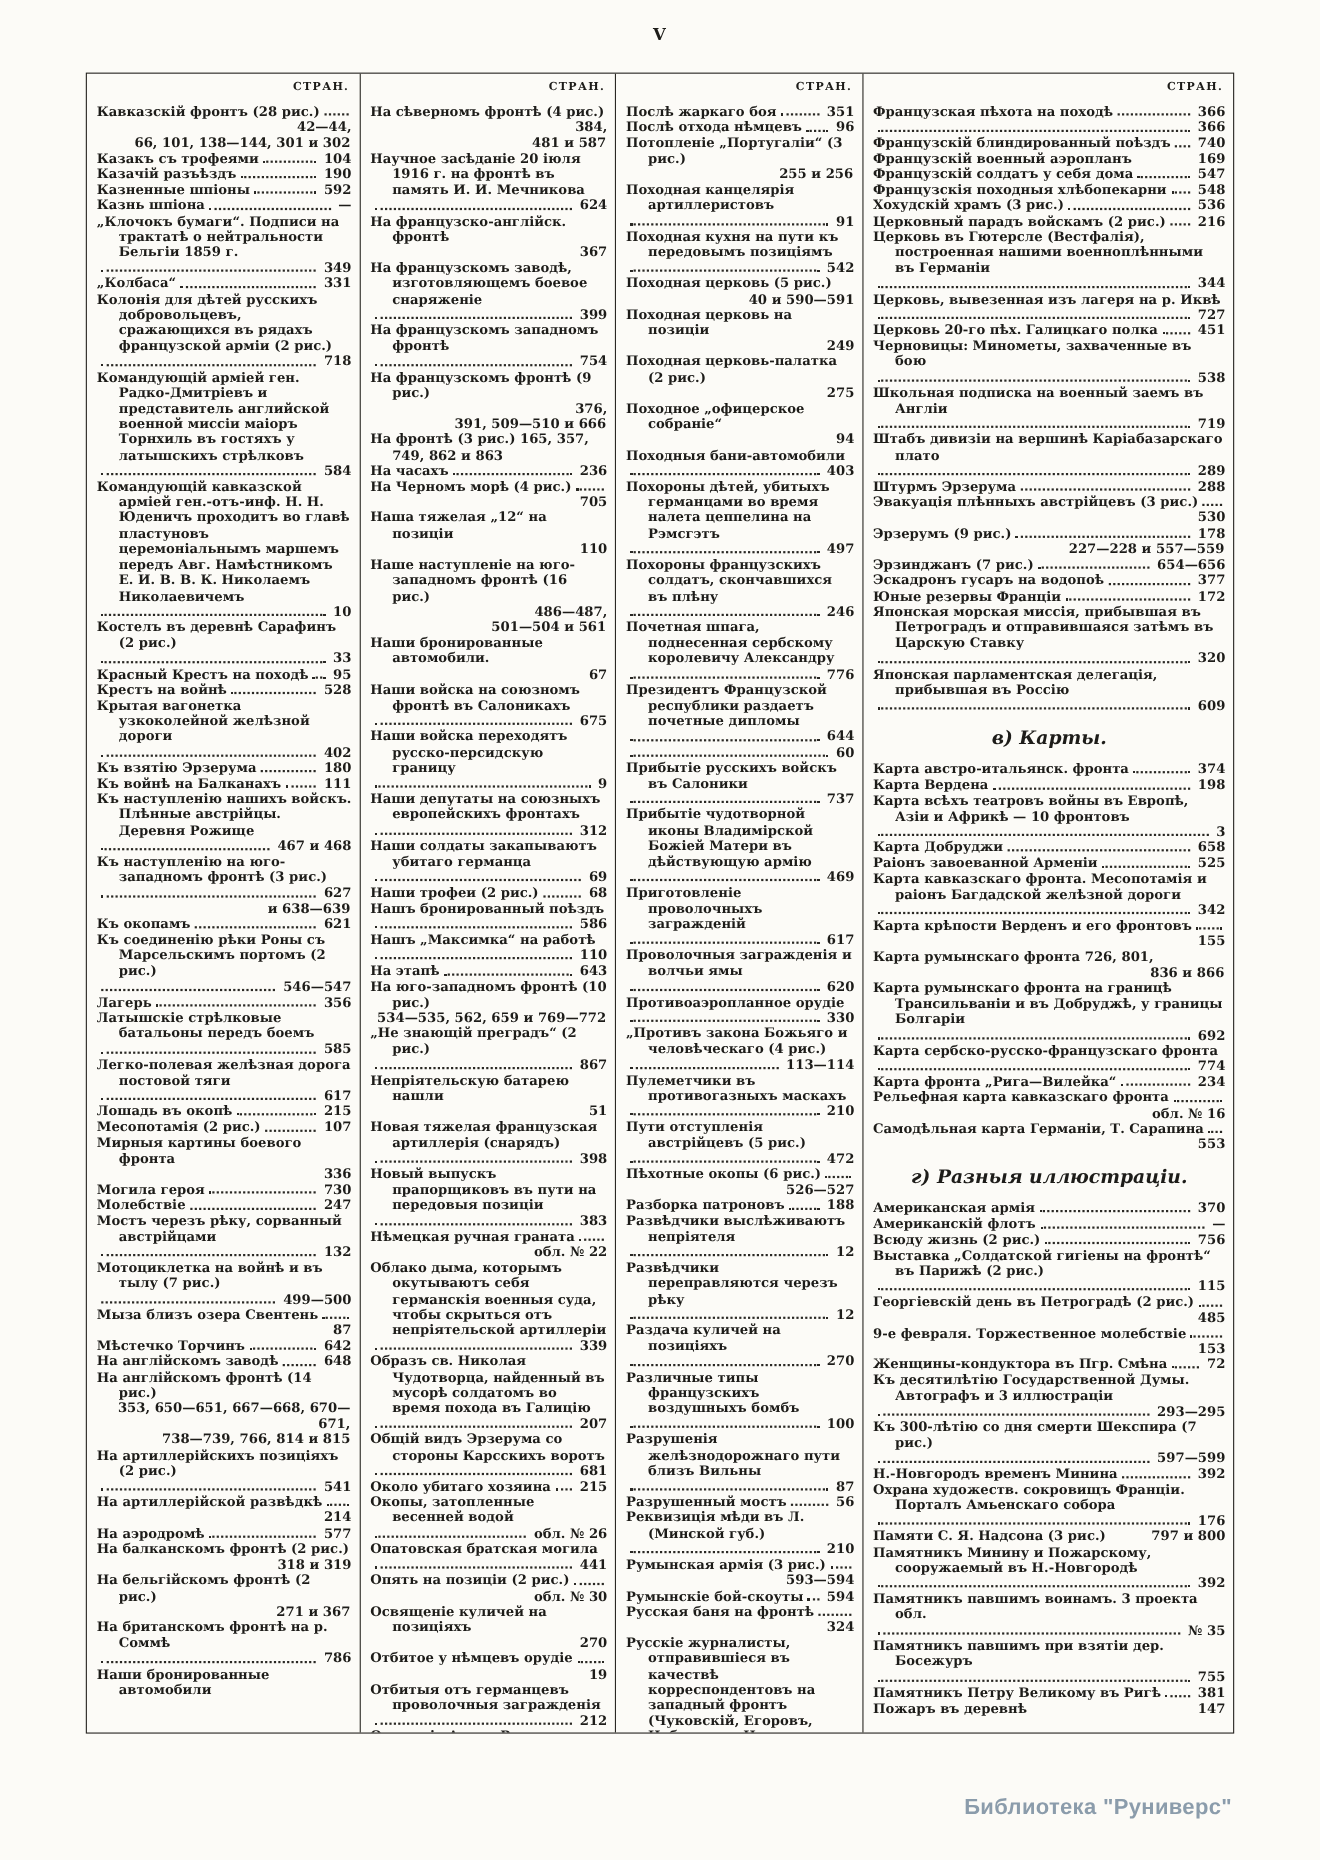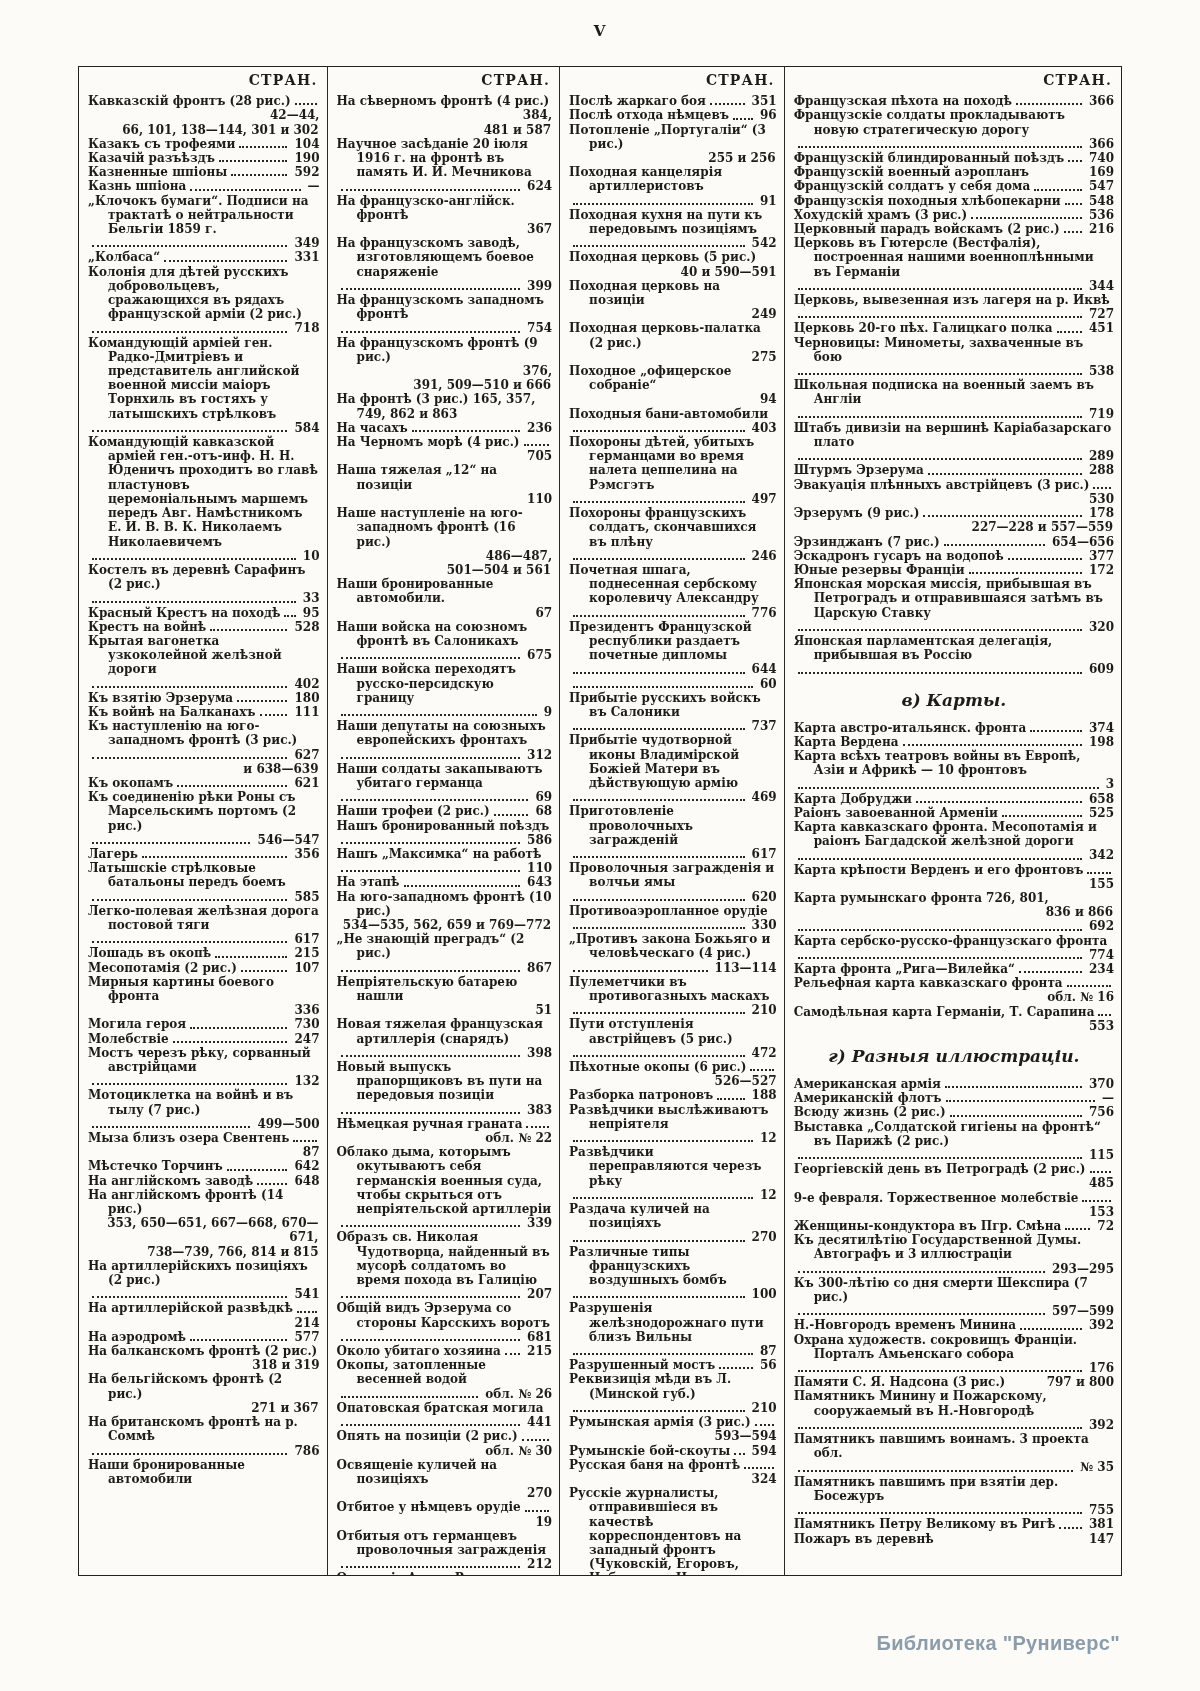--- a/index.html
+++ b/index.html
@@ -26,21 +26,21 @@
     padding:5px 7px 4px 9px;
     font-size:12px;line-height:14.2px;font-weight:bold;
     overflow:hidden;
   }
   .col+.col{border-left:1px solid #2a2824;}
   .col0{width:248px;}
   .col1{width:233px;}
   .col2{width:225px;}
   .col3{width:338px;}
   .col-head{
-    text-align:right;font-size:14px;letter-spacing:1.2px;
+    text-align:right;font-size:10px;letter-spacing:1.2px;
     margin:1px 2px 7px 0;font-weight:bold;
   }
   .entry{display:flex;flex-wrap:wrap;align-items:flex-end;}
   .et{flex:0 1 auto;padding-left:20px;text-indent:-20px;}
   .lead{
     flex:1 1 8px;min-width:8px;height:0;
     border-bottom:2px dotted #2a2824;
     margin:0 3px 3px 4px;align-self:flex-end;
   }
   .en{flex:0 0 auto;margin-left:auto;white-space:nowrap;padding-left:4px;}
@@ -139,20 +139,25 @@
           <span class="et">Къ взятію Эрзерума</span>
           <span class="lead"></span>
           <span class="en">180</span>
         </div>
         <div class="entry">
           <span class="et">Къ войнѣ на Балканахъ</span>
           <span class="lead"></span>
           <span class="en">111</span>
         </div>
         <div class="entry">
+          <span class="et">Къ наступленію нашихъ войскъ. Плѣнные австрійцы. Деревня Рожище</span>
+          <span class="lead"></span>
+          <span class="en">467 и 468</span>
+        </div>
+        <div class="entry">
           <span class="et">Къ наступленію на юго-западномъ фронтѣ (3 рис.)</span>
           <span class="lead"></span>
           <span class="en">627</span>
         </div>
         <div class="cont">и 638—639</div>
         <div class="entry">
           <span class="et">Къ окопамъ</span>
           <span class="lead"></span>
           <span class="en">621</span>
         </div>
@@ -616,21 +621,20 @@
         </div>
       </div>
     <div class="col col3">
       <div class="col-head">СТРАН.</div>
     <div class="entry">
           <span class="et">Французская пѣхота на походѣ</span>
           <span class="lead"></span>
           <span class="en">366</span>
         </div>
         <div class="entry">
-          <span class="et">Французскіе солдаты прокладываютъ новую стратегическую дорогу</span>
           <span class="lead"></span>
           <span class="en">366</span>
         </div>
         <div class="entry">
           <span class="et">Французскій блиндированный поѣздъ</span>
           <span class="lead"></span>
           <span class="en">740</span>
         </div>
         <div class="entry">
           <span class="et">Французскій военный аэропланъ</span>
@@ -761,20 +765,21 @@
         <div class="entry">
           <span class="et">Карта крѣпости Верденъ и его фронтовъ</span>
           <span class="lead"></span>
           <span class="en">155</span>
         </div>
         <div class="entry">
           <span class="et">Карта румынскаго фронта 726, 801,</span>
         </div>
         <div class="cont">836 и 866</div>
         <div class="entry">
+          <span class="et">Карта румынскаго фронта на границѣ Трансильваніи и въ Добруджѣ, у границы Болгаріи</span>
           <span class="lead"></span>
           <span class="en">692</span>
         </div>
         <div class="entry">
           <span class="et">Карта сербско-русско-французскаго фронта</span>
           <span class="lead"></span>
           <span class="en">774</span>
         </div>
         <div class="entry">
           <span class="et">Карта фронта „Рига—Вилейка“</span>

